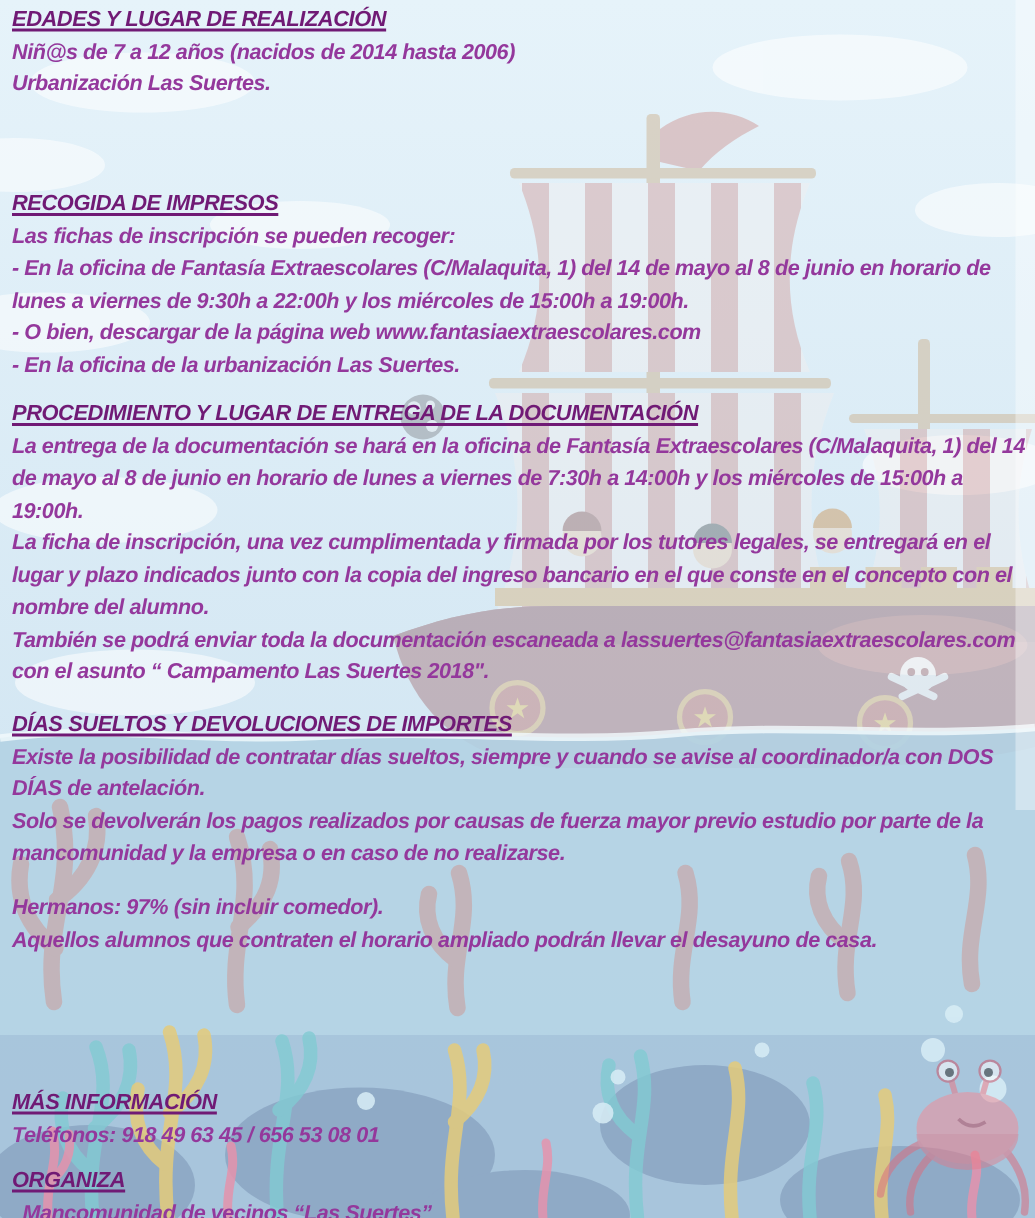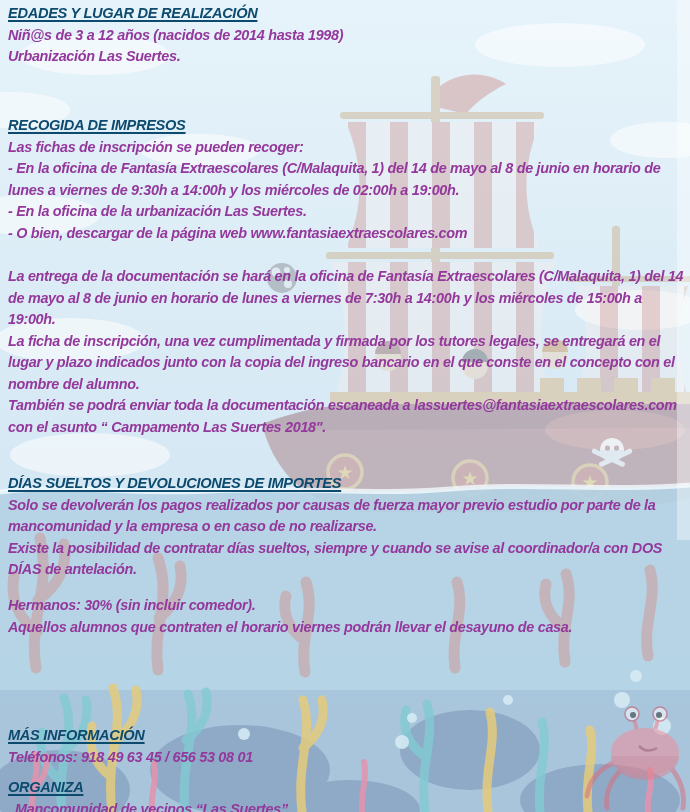--- a/index.html
+++ b/index.html
@@ -9,25 +9,25 @@
     font-family:"Liberation Sans","DejaVu Sans",sans-serif;
   }
   #bg{position:absolute;inset:0;z-index:0;}
   #flyer-text{
     position:absolute;left:8px;top:0;width:678px;z-index:2;
     font-weight:700;font-style:italic;
     font-size:14.4px;line-height:21.5px;letter-spacing:-0.3px;
     color:#94389c;
   }
   .sec{position:absolute;left:0;width:678px;}
-  .s1{top:3px}.s2{top:115px}.s3{top:266px}.s4{top:473px}
+  .s1{top:3px}.s2{top:126px}.s3{top:266px}.s4{top:473px}
   .s5{top:595px}.s6{top:725px}.s7{top:777px}
   .sec h2{
     margin:0;font-size:14.6px;line-height:21.5px;font-weight:700;font-style:italic;
-    color:#0c4a6e;text-decoration:underline;text-decoration-thickness:1.5px;text-underline-offset:2px;
+    color:#701a75;text-decoration:underline;text-decoration-thickness:1.5px;text-underline-offset:2px;
   }
   .sec p{margin:0;}
   .indent{padding-left:7px;}
   svg text{font-family:"DejaVu Sans",sans-serif;}
 </style>
 </head>
 <body>
 
 <svg id="bg" viewBox="0 0 690 812" width="690" height="812" aria-hidden="true">
   <defs>
@@ -198,47 +198,48 @@
     <path d="M-6,-6 Q2,2 12,-4" stroke="#b84a5e" stroke-width="2.5" fill="none"></path>
   </g>
 
   <rect x="677" y="0" width="13" height="540" fill="#ffffff" opacity="0.38"></rect>
 </svg>
 
 <div id="flyer-text">
 
   <section class="sec s1">
     <h2>EDADES Y LUGAR DE REALIZACIÓN</h2>
-    <p>Niñ@s de 3 a 12 años (nacidos de 2014 hasta 1998)</p>
+    <p>Niñ@s de 7 a 12 años (nacidos de 2014 hasta 2006)</p>
     <p>Urbanización Las Suertes.</p>
   </section>
 
   <section class="sec s2">
     <h2>RECOGIDA DE IMPRESOS</h2>
     <p>Las fichas de inscripción se pueden recoger:</p>
-    <p>- En la oficina de Fantasía Extraescolares (C/Malaquita, 1) del 14 de mayo al 8 de junio en horario de lunes a viernes de 9:30h a 14:00h y los miércoles de 02:00h a 19:00h.</p>
+    <p>- En la oficina de Fantasía Extraescolares (C/Malaquita, 1) del 14 de mayo al 8 de junio en horario de lunes a viernes de 9:30h a 22:00h y los miércoles de 15:00h a 19:00h.</p>
+    <p>- O bien, descargar de la página web www.fantasiaextraescolares.com</p>
     <p>- En la oficina de la urbanización Las Suertes.</p>
-    <p>- O bien, descargar de la página web www.fantasiaextraescolares.com</p>
   </section>
 
   <section class="sec s3">
+    <h2>PROCEDIMIENTO Y LUGAR DE ENTREGA DE LA DOCUMENTACIÓN</h2>
     <p>La entrega de la documentación se hará en la oficina de Fantasía Extraescolares (C/Malaquita, 1) del 14 de mayo al 8 de junio en horario de lunes a viernes de 7:30h a 14:00h y los miércoles de 15:00h a 19:00h.</p>
     <p>La ficha de inscripción, una vez cumplimentada y firmada por los tutores legales, se entregará en el lugar y plazo indicados junto con la copia del ingreso bancario en el que conste en el concepto con el nombre del alumno.</p>
     <p>También se podrá enviar toda la documentación escaneada a lassuertes@fantasiaextraescolares.com con el asunto “ Campamento Las Suertes 2018".</p>
   </section>
 
   <section class="sec s4">
     <h2>DÍAS SUELTOS Y DEVOLUCIONES DE IMPORTES</h2>
+    <p>Existe la posibilidad de contratar días sueltos, siempre y cuando se avise al coordinador/a con DOS DÍAS de antelación.</p>
     <p>Solo se devolverán los pagos realizados por causas de fuerza mayor previo estudio por parte de la mancomunidad y la empresa o en caso de no realizarse.</p>
-    <p>Existe la posibilidad de contratar días sueltos, siempre y cuando se avise al coordinador/a con DOS DÍAS de antelación.</p>
   </section>
 
   <section class="sec s5">
-    <p>Hermanos: 30% (sin incluir comedor).</p>
-    <p>Aquellos alumnos que contraten el horario viernes podrán llevar el desayuno de casa.</p>
+    <p>Hermanos: 97% (sin incluir comedor).</p>
+    <p>Aquellos alumnos que contraten el horario ampliado podrán llevar el desayuno de casa.</p>
   </section>
 
   <section class="sec s6">
     <h2>MÁS INFORMACIÓN</h2>
     <p>Teléfonos: 918 49 63 45 / 656 53 08 01</p>
   </section>
 
   <section class="sec s7">
     <h2>ORGANIZA</h2>
     <p class="indent">Mancomunidad de vecinos “Las Suertes”</p>

